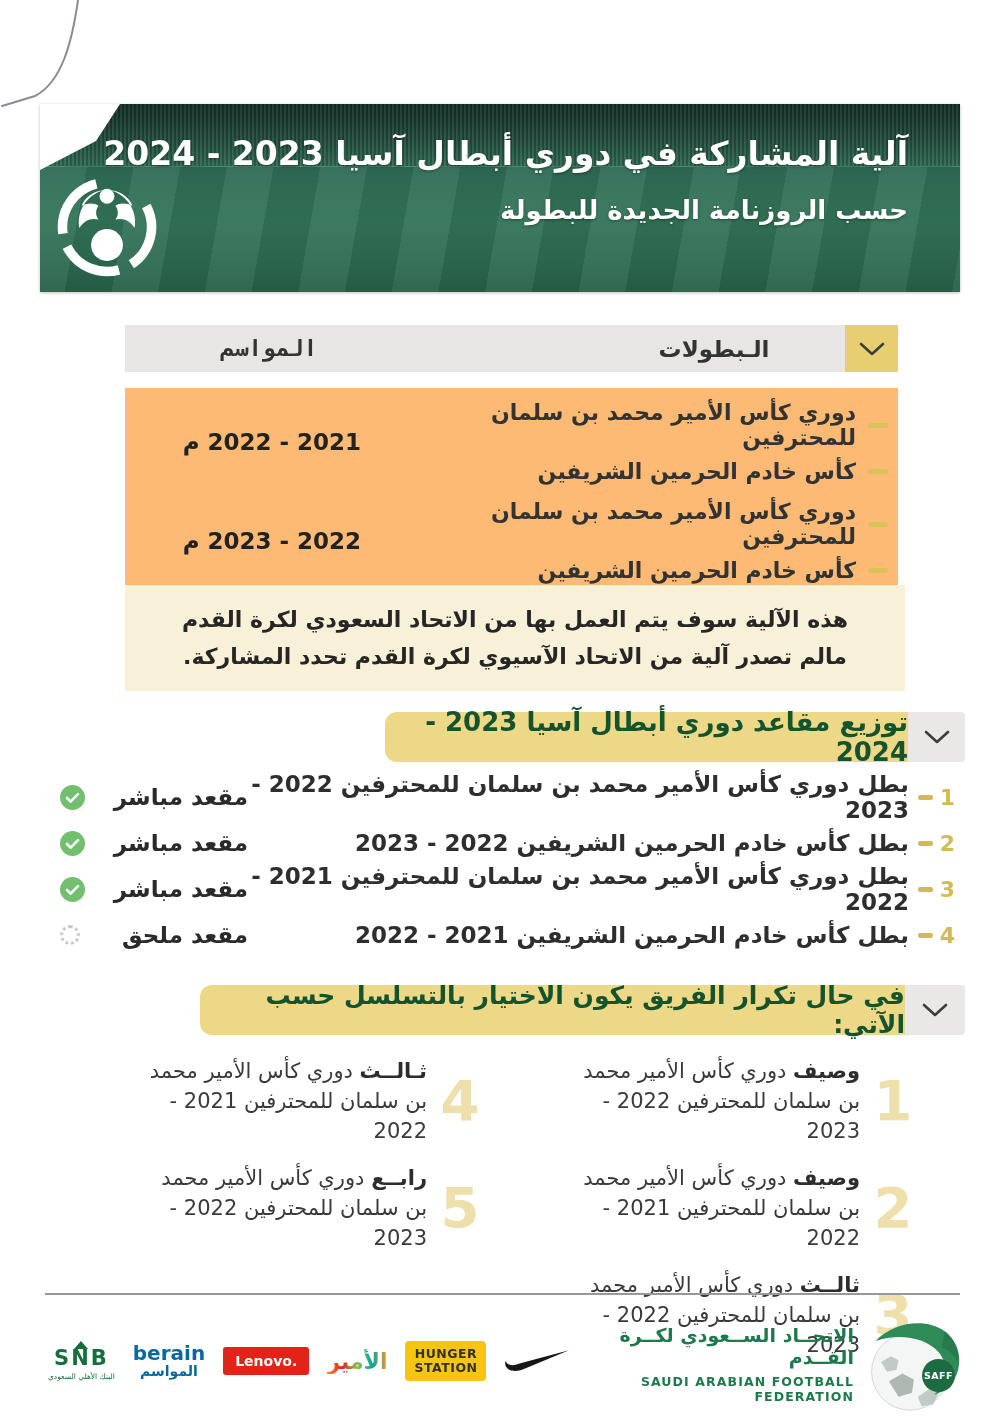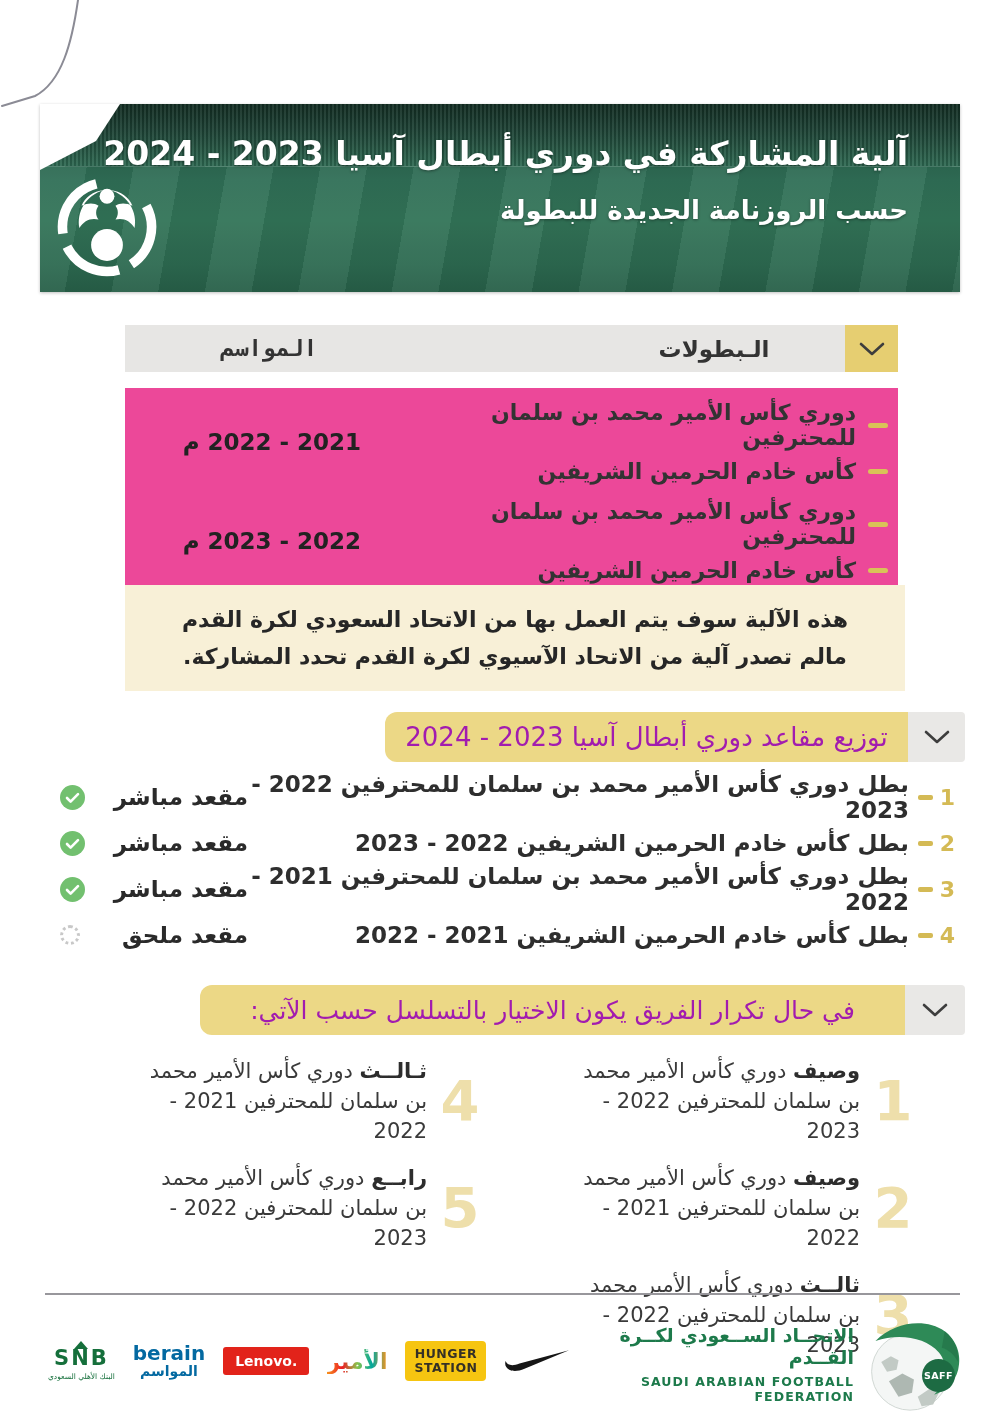--- a/index.html
+++ b/index.html
@@ -25,36 +25,36 @@
   .page-curl { position:absolute; left:0; top:0; width:125px; height:118px; z-index:5; }
 
   
   .thead { position:absolute; left:125px; top:325px; width:720px; height:47px; background:#e7e6e4;
     display:flex; align-items:center; font-size:23px; font-weight:bold; color:#333; }
   .th-tournaments { width:60%; display:flex; justify-content:center; padding-left:170px; }
   .th-seasons { width:40%; display:flex; justify-content:center;font-family:Liberation Mono, monospace; }
   .chev-box { position:absolute; display:flex; align-items:center; justify-content:center; }
   .thead-chev { left:845px; top:325px; width:53px; height:47px; background:#e6ce71; }
 
-  .trow { position:absolute; left:125px; width:773px; height:108px; background:#ec4899; display:flex; }
+  .trow { position:absolute; left:125px; width:773px; height:108px; background:#fdba74; display:flex; }
   .row1 { top:388px; } .row2 { top:487px; }
   .cell-tournaments { width:62%; display:flex; flex-direction:column; justify-content:center; gap:9px; }
   .tline { display:flex; align-items:center; font-size:22px; font-weight:600; color:#333; }
   .dash-bullet { flex:none; width:20px; height:5px; background:#d9c258; border-radius:2.5px; margin-right:10px; margin-left:12px; }
   .cell-season { width:38%; display:flex; align-items:center; justify-content:center;
     font-size:23px; font-weight:bold; color:#222; }
 
   
   .note { position:absolute; left:125px; top:585px; width:780px; height:106px; background:#f8f0d7;
     display:flex; align-items:center; justify-content:center; text-align:center;
     font-size:22px; font-weight:bold; color:#262626; line-height:37px; padding:0 34px; }
 
   
   .sec-bar { position:absolute; height:50px; background:#ecd886; display:flex; align-items:center; justify-content:center;
-    font-weight:normal; color:#a21caf; border-radius:12px 0 0 12px; }
+    font-weight:bold; color:#14532d; border-radius:12px 0 0 12px; }
   .sec1 { left:385px; top:712px; width:523px; font-size:26px; }
   .sec2 { left:200px; top:985px; width:705px; font-size:25px; }
   .sec-chev { background:#e9e8e6; border-radius:0 4px 4px 0; }
   .sc1 { left:908px; top:712px; width:57px; height:50px; }
   .sc2 { left:905px; top:985px; width:60px; height:50px; }
 
   
   .seats { position:absolute; left:60px; top:774px; width:895px; }
   .seat { display:flex; align-items:center; height:46px; }
   .seat-num { flex:none; width:46px; display:flex; align-items:center; font-size:22px; font-weight:bold; color:#d4ba55; }

